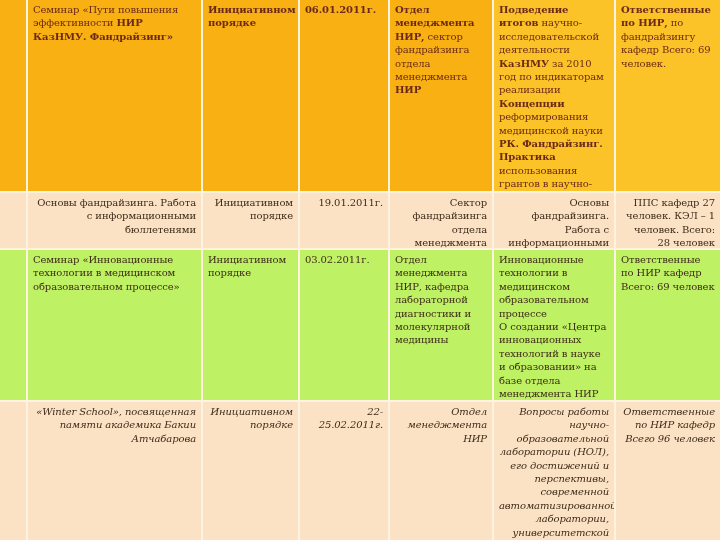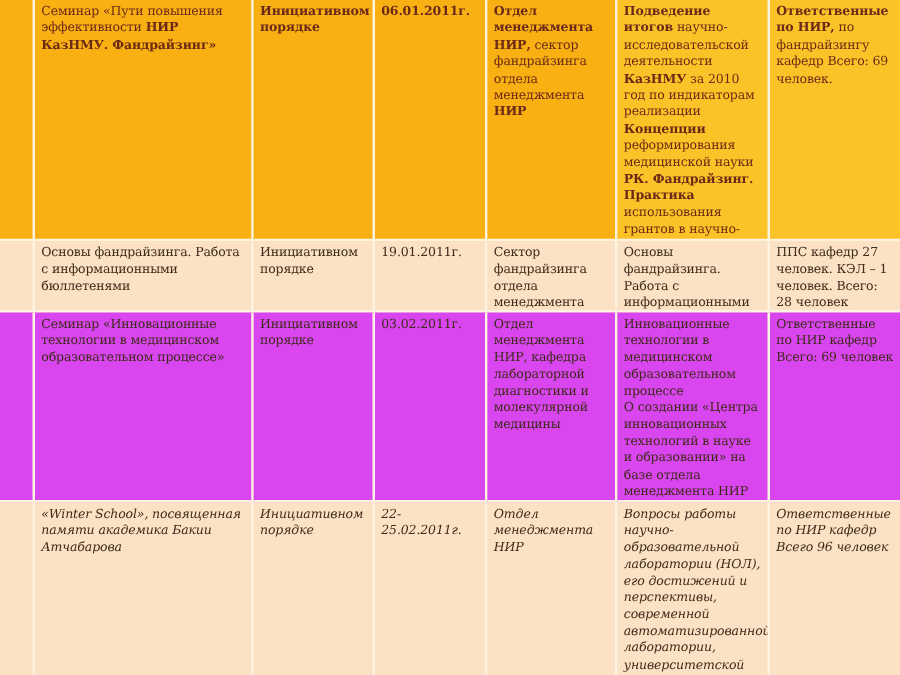--- a/index.html
+++ b/index.html
@@ -32,22 +32,22 @@
     border-right: 2px solid #FDF3E0;
     border-bottom: 2px solid #FDF3E0;
     padding: 3px 5px 2px 5px;
     overflow: hidden;
   }
   .cell.col-6 { border-right: none; }
   .row.last .cell { border-bottom: none; font-style: italic; }
 
   .band-amber { background: #F8B013; color: #6C2A16; }
   .band-amber.amber-light { background: #FBC328; }
-  .band-peach { background: #FBE2C4; }
-  .band-cream { background: #d946ef; }
+  .band-peach { background: #FBE2C4; text-align: right; }
+  .band-cream { background: #bef264; }
 
   .b { font-weight: bold; }
 </style>
 </head>
 <body>
 
 <div class="slide">
   <div class="schedule-table">
       <div class="row"><div class="cell col-0 band-amber"></div><div class="cell col-1 band-amber"><span>Семинар «Пути повышения эффективности </span><span class="b">НИР КазНМУ. Фандрайзинг»</span></div><div class="cell col-2 band-amber"><span class="b">Инициативном порядке</span></div><div class="cell col-3 band-amber"><span class="b">06.01.2011г.</span></div><div class="cell col-4 band-amber"><span class="b">Отдел менеджмента НИР,</span><span> сектор фандрайзинга отдела менеджмента </span><span class="b">НИР</span></div><div class="cell col-5 band-amber amber-light"><span class="b">Подведение итогов</span><span> научно-исследовательской деятельности </span><span class="b">КазНМУ</span><span> за 2010 год по индикаторам реализации </span><span class="b">Концепции</span><span> реформирования медицинской науки </span><span class="b">РК. Фандрайзинг. Практика</span><span> использования грантов в научно-исследовательских проектах.</span></div><div class="cell col-6 band-amber amber-light"><span class="b">Ответственные по НИР,</span><span> по фандрайзингу кафедр Всего: 69 человек.</span></div></div>
       <div class="row"><div class="cell col-0 band-peach"></div><div class="cell col-1 band-peach"><span>Основы фандрайзинга. Работа с информационными бюллетенями</span></div><div class="cell col-2 band-peach"><span>Инициативном порядке</span></div><div class="cell col-3 band-peach"><span>19.01.2011г.</span></div><div class="cell col-4 band-peach"><span>Сектор фандрайзинга отдела менеджмента НИР</span></div><div class="cell col-5 band-peach"><span>Основы фандрайзинга. Работа с информационными бюллетенями</span></div><div class="cell col-6 band-peach"><span>ППС кафедр 27 человек. КЭЛ – 1 человек. Всего: 28 человек</span></div></div>

